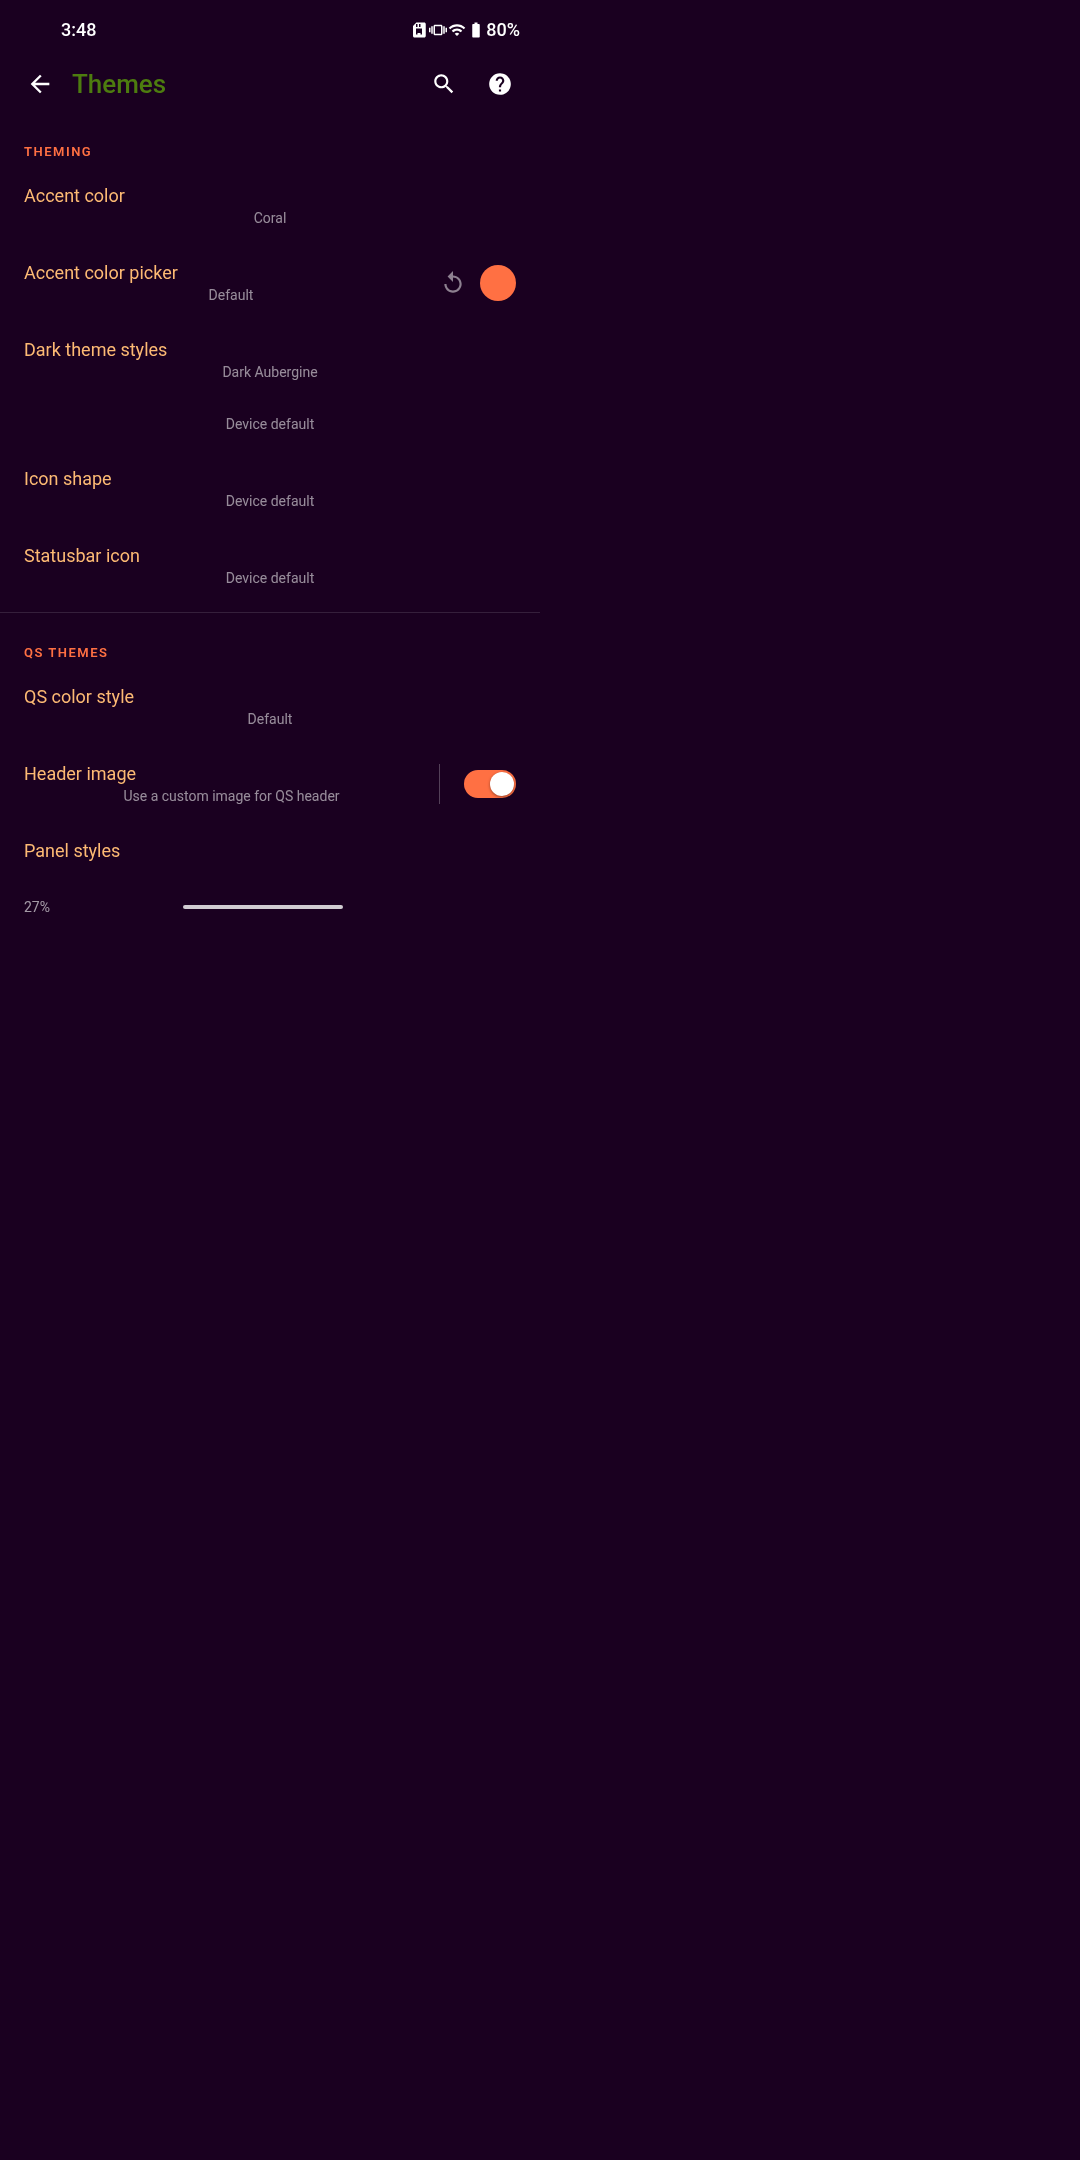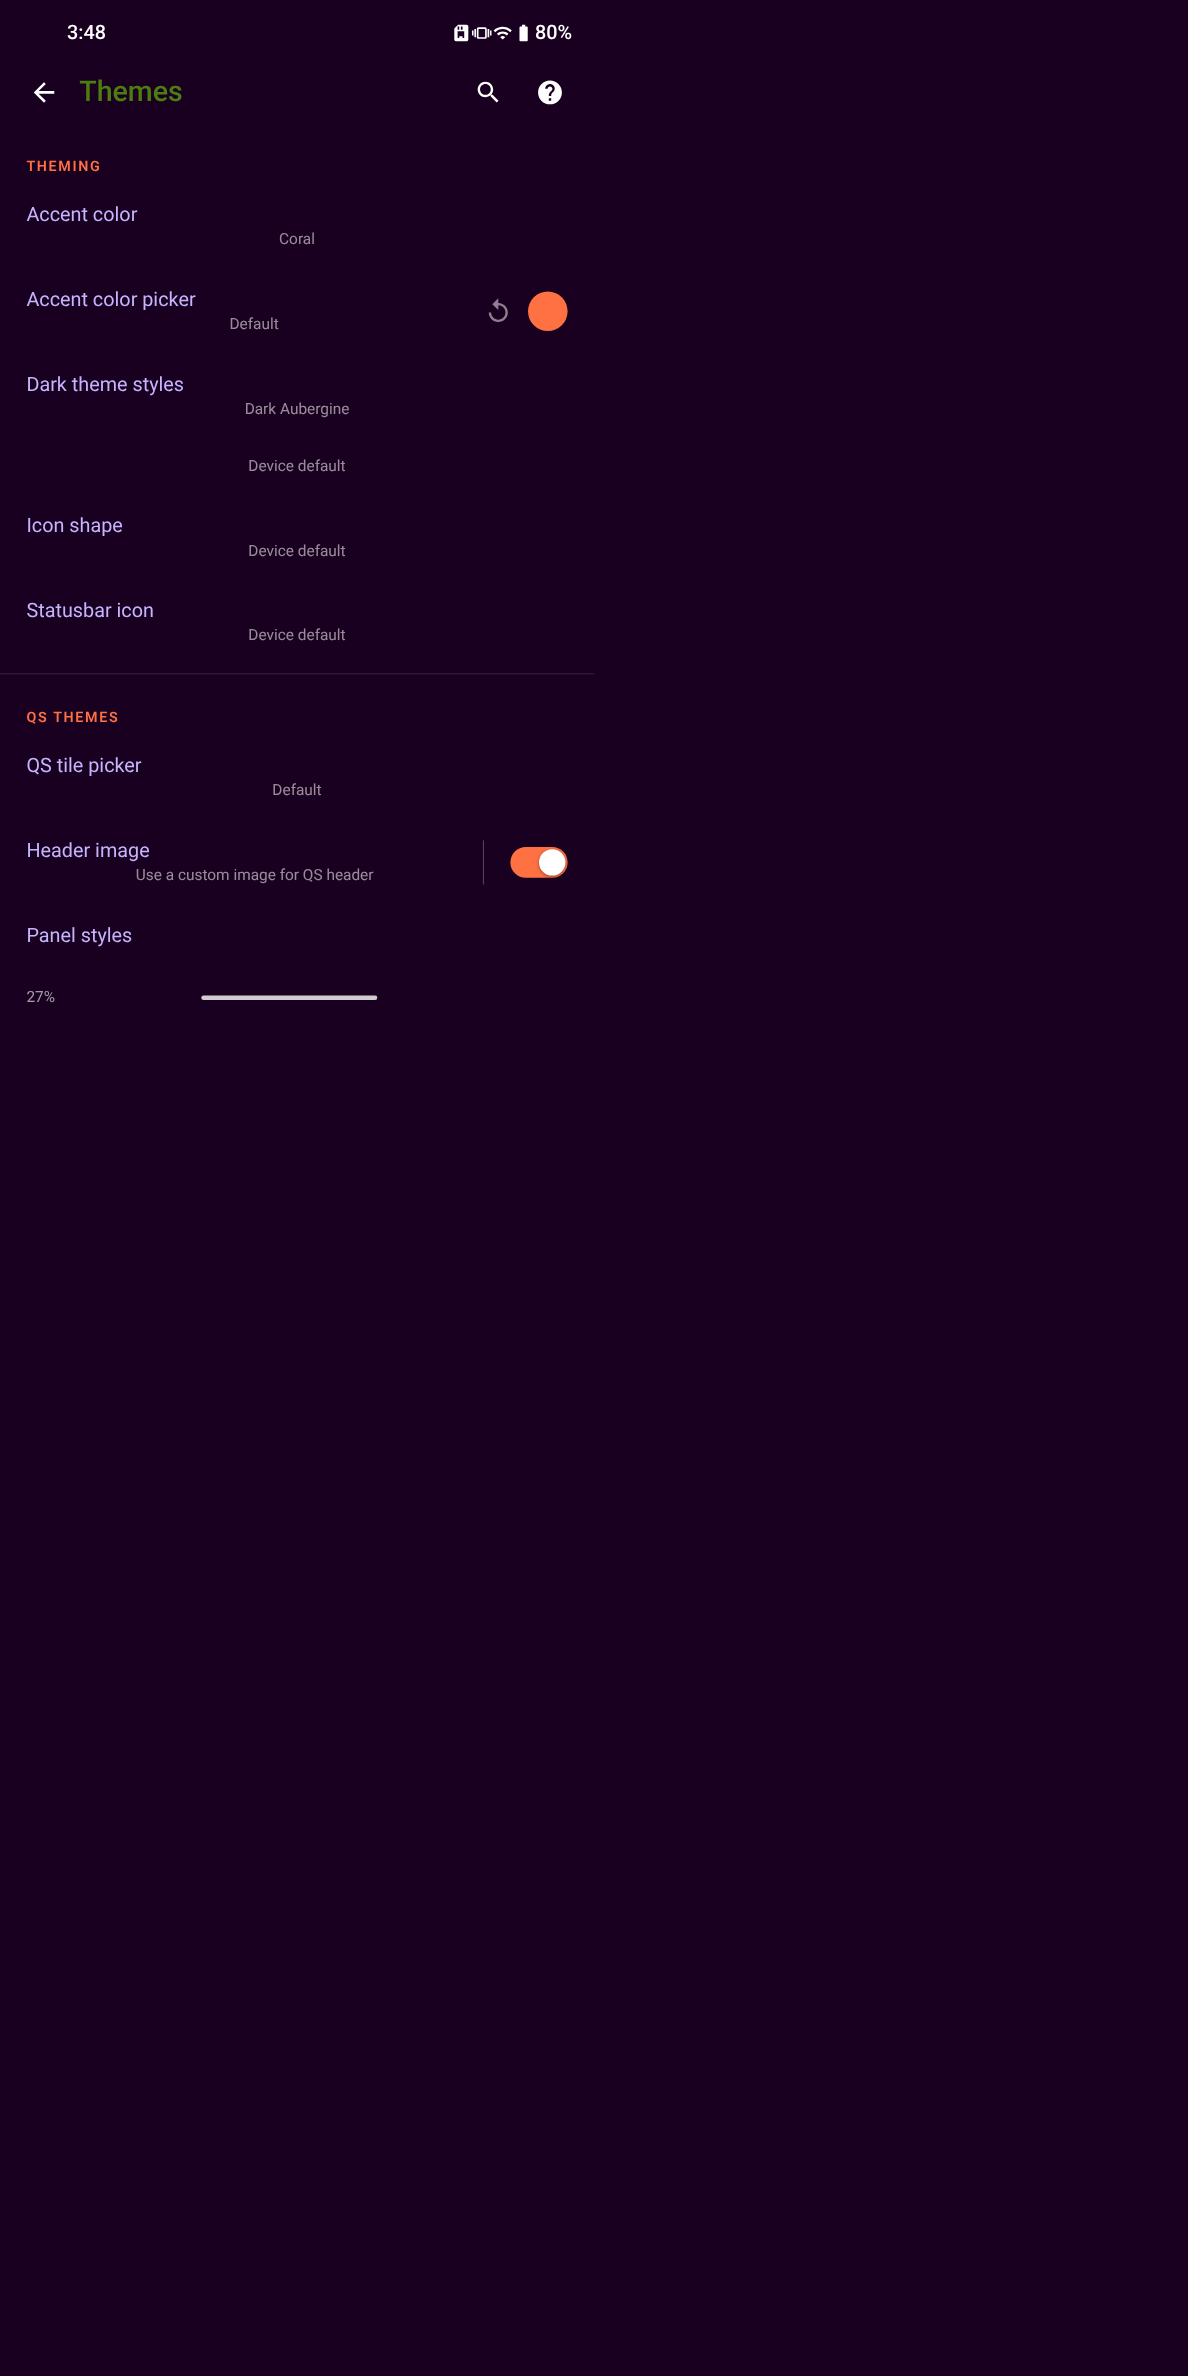--- a/index.html
+++ b/index.html
@@ -105,21 +105,21 @@
       position: relative;
     }
 
     .settings-item-text {
       flex: 1;
     }
 
     .settings-item-title {
       font-size: 18px;
       font-weight: 400;
-      color: #c4b5fd;
+      color: #fdba74;
       margin-bottom: 4px;
     }
 
     .settings-item-subtitle {
       font-size: 14px;
       color: rgba(255,255,255,0.55);
       text-align: center;
     }
 
     .settings-item-controls {
@@ -315,21 +315,21 @@
     <div class="settings-item-subtitle">Device default</div>
   </div>
 </div>
 
 <div class="divider"></div>
 
 <div class="section-header">QS THEMES</div>
 
 <div class="settings-item">
   <div class="settings-item-text">
-    <div class="settings-item-title">QS tile picker</div>
+    <div class="settings-item-title">QS color style</div>
     <div class="settings-item-subtitle">Default</div>
   </div>
 </div>
 
 <div class="settings-item">
   <div class="settings-item-text">
     <div class="settings-item-title">Header image</div>
     <div class="settings-item-subtitle">Use a custom image for QS header</div>
   </div>
   <div class="settings-item-controls">

